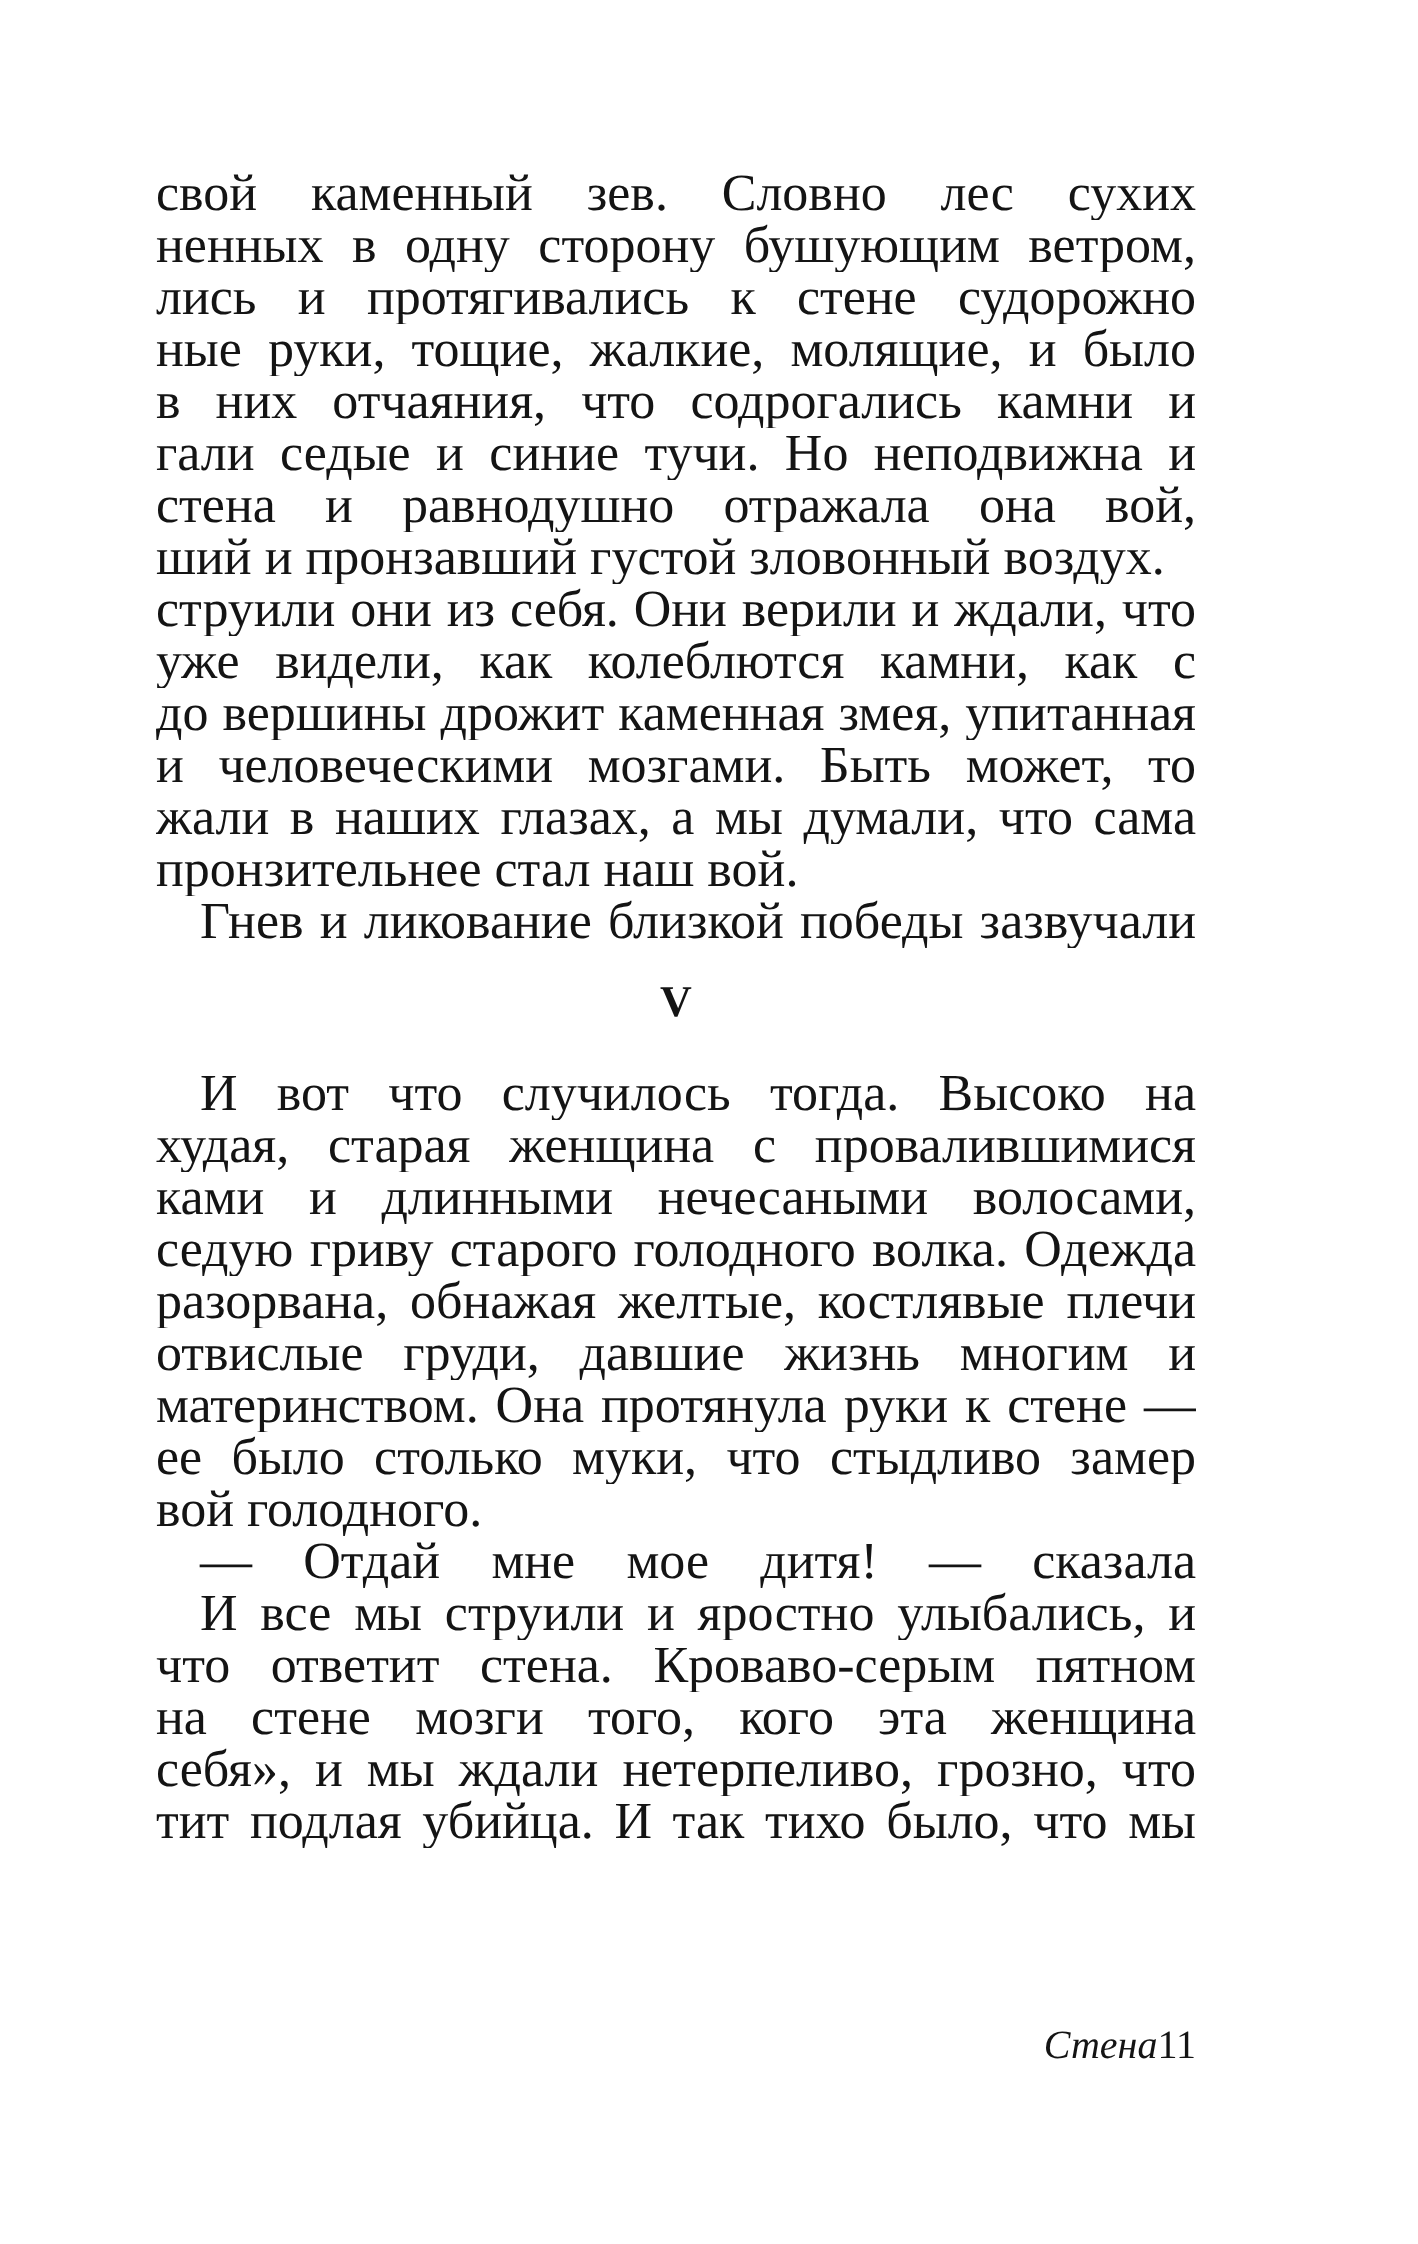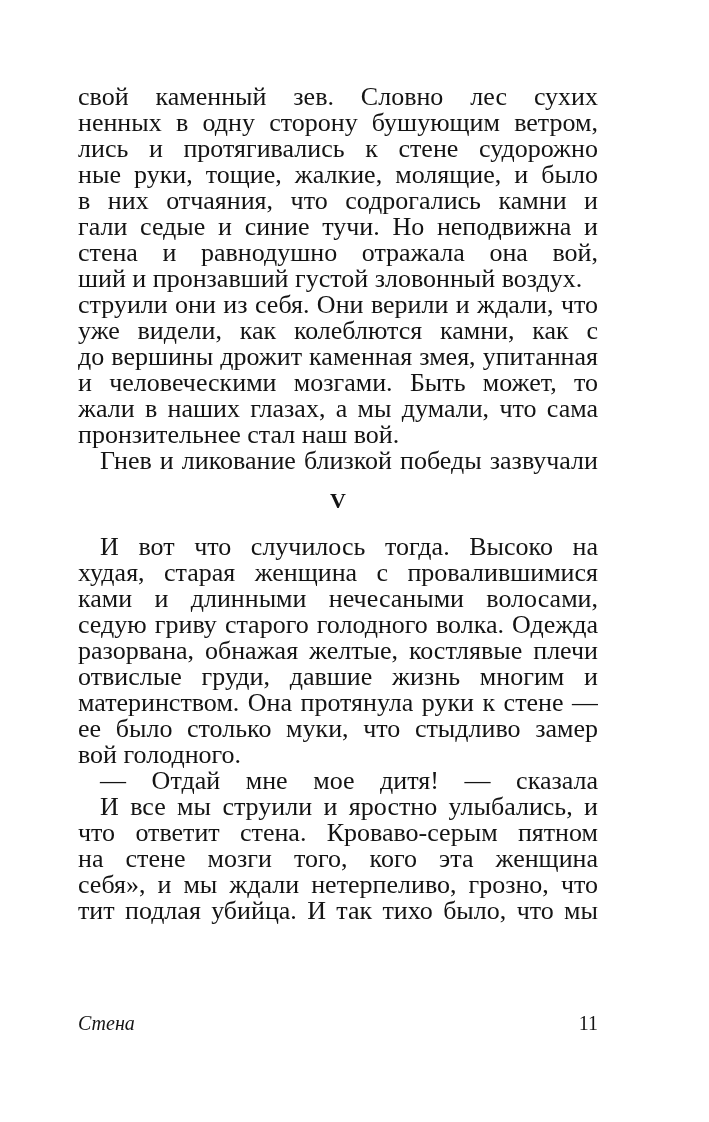--- a/index.html
+++ b/index.html
@@ -47,21 +47,21 @@
     font-size:22px;
     font-weight:bold;
     line-height:26px;
     text-align:center;
     margin:14px 0 20px 0;
   }
   .footer{
     position:absolute;
     left:78px;top:1010px;width:520px;
     display:flex;
-    justify-content:space-between;
+    justify-content:flex-end;
     align-items:baseline;
     font-size:20px;
     line-height:26px;
   }
   .running-title{font-style:italic;}
   .page-number{font-style:normal;}
 </style>
 </head>
 <body>
 

